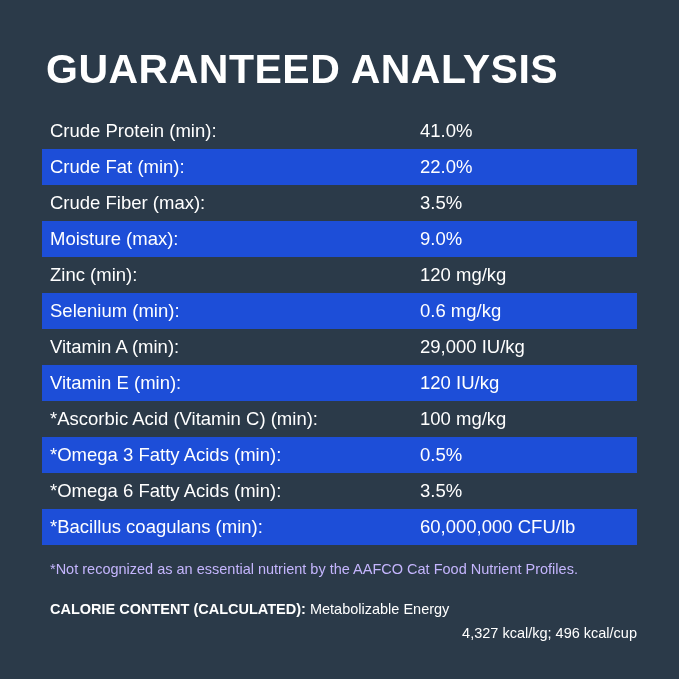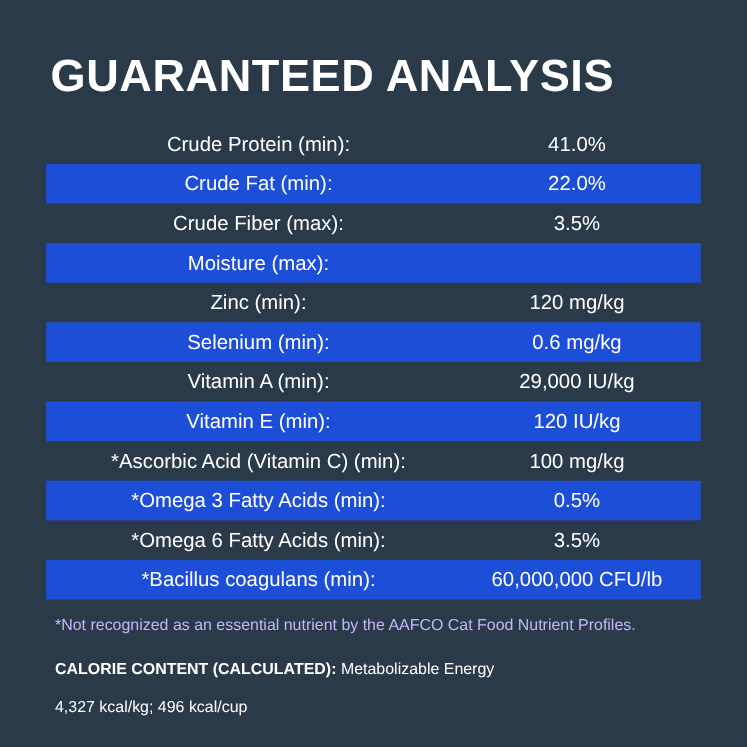--- a/index.html
+++ b/index.html
@@ -29,21 +29,20 @@
     font-weight: bold;
     letter-spacing: 0.5px;
     color: #ffffff;
     margin: 8px 0 22px 4px;
     line-height: 1.05;
     white-space: nowrap;
   }
   .table {
     width: 595px;
     margin-left: 0px;
-    text-align: center;
   }
   .row {
     display: flex;
     align-items: center;
     height: 36px;
     padding: 0 8px;
     box-sizing: border-box;
   }
   .row.alt {
     background: #1d4ed8;
@@ -69,21 +68,22 @@
   .calorie-block {
     margin: 22px 0 0 8px;
     font-size: 14.5px;
     line-height: 1.5;
     color: #ffffff;
   }
   .calorie-head {
     font-weight: bold;
   }
   .calorie-line2 {
-    margin-top: 12px;
+    margin-top: 2px;
+    text-align: right;
   }
 </style>
 </head>
 <body>
 
 <div class="panel">
 
   <div class="title">GUARANTEED ANALYSIS</div>
 
   <div class="table">
@@ -98,20 +98,21 @@
       <div class="cell-value">22.0%</div>
     </div>
 
     <div class="row">
       <div class="cell-label">Crude Fiber (max):</div>
       <div class="cell-value">3.5%</div>
     </div>
 
     <div class="row alt">
       <div class="cell-label">Moisture (max):</div>
+      <div class="cell-value">9.0%</div>
     </div>
 
     <div class="row">
       <div class="cell-label">Zinc (min):</div>
       <div class="cell-value">120 mg/kg</div>
     </div>
 
     <div class="row alt">
       <div class="cell-label">Selenium (min):</div>
       <div class="cell-value">0.6 mg/kg</div>

